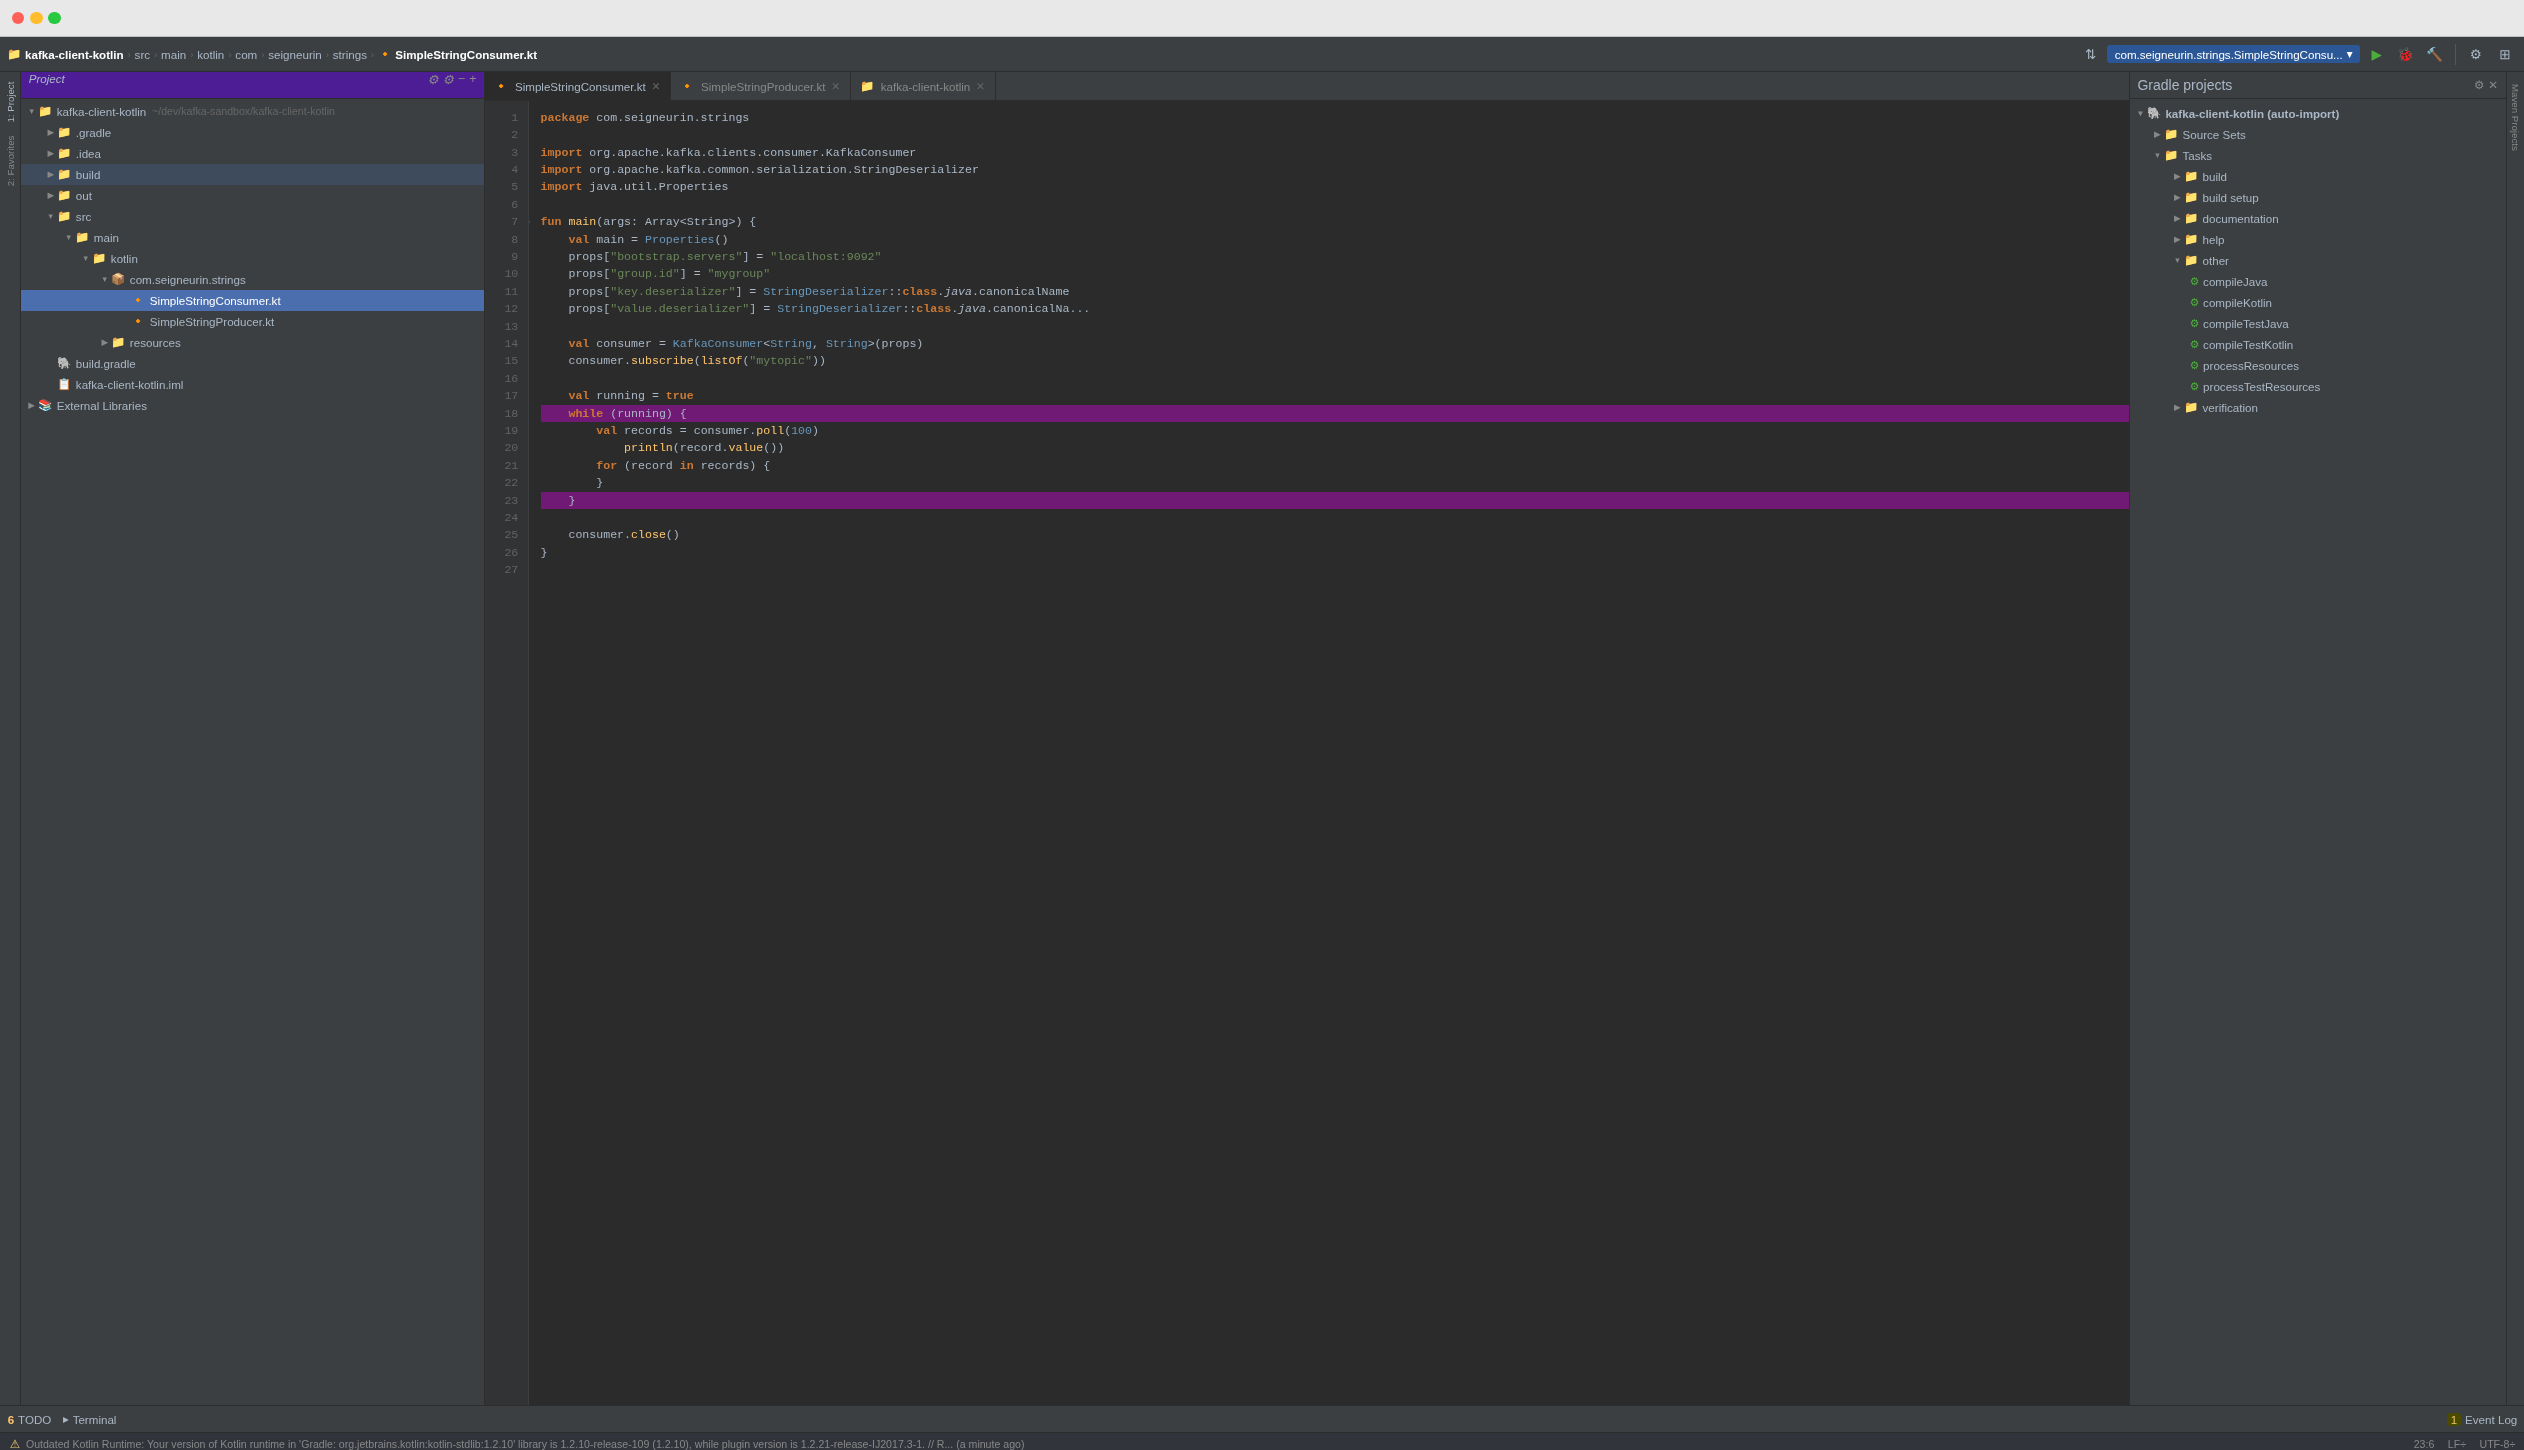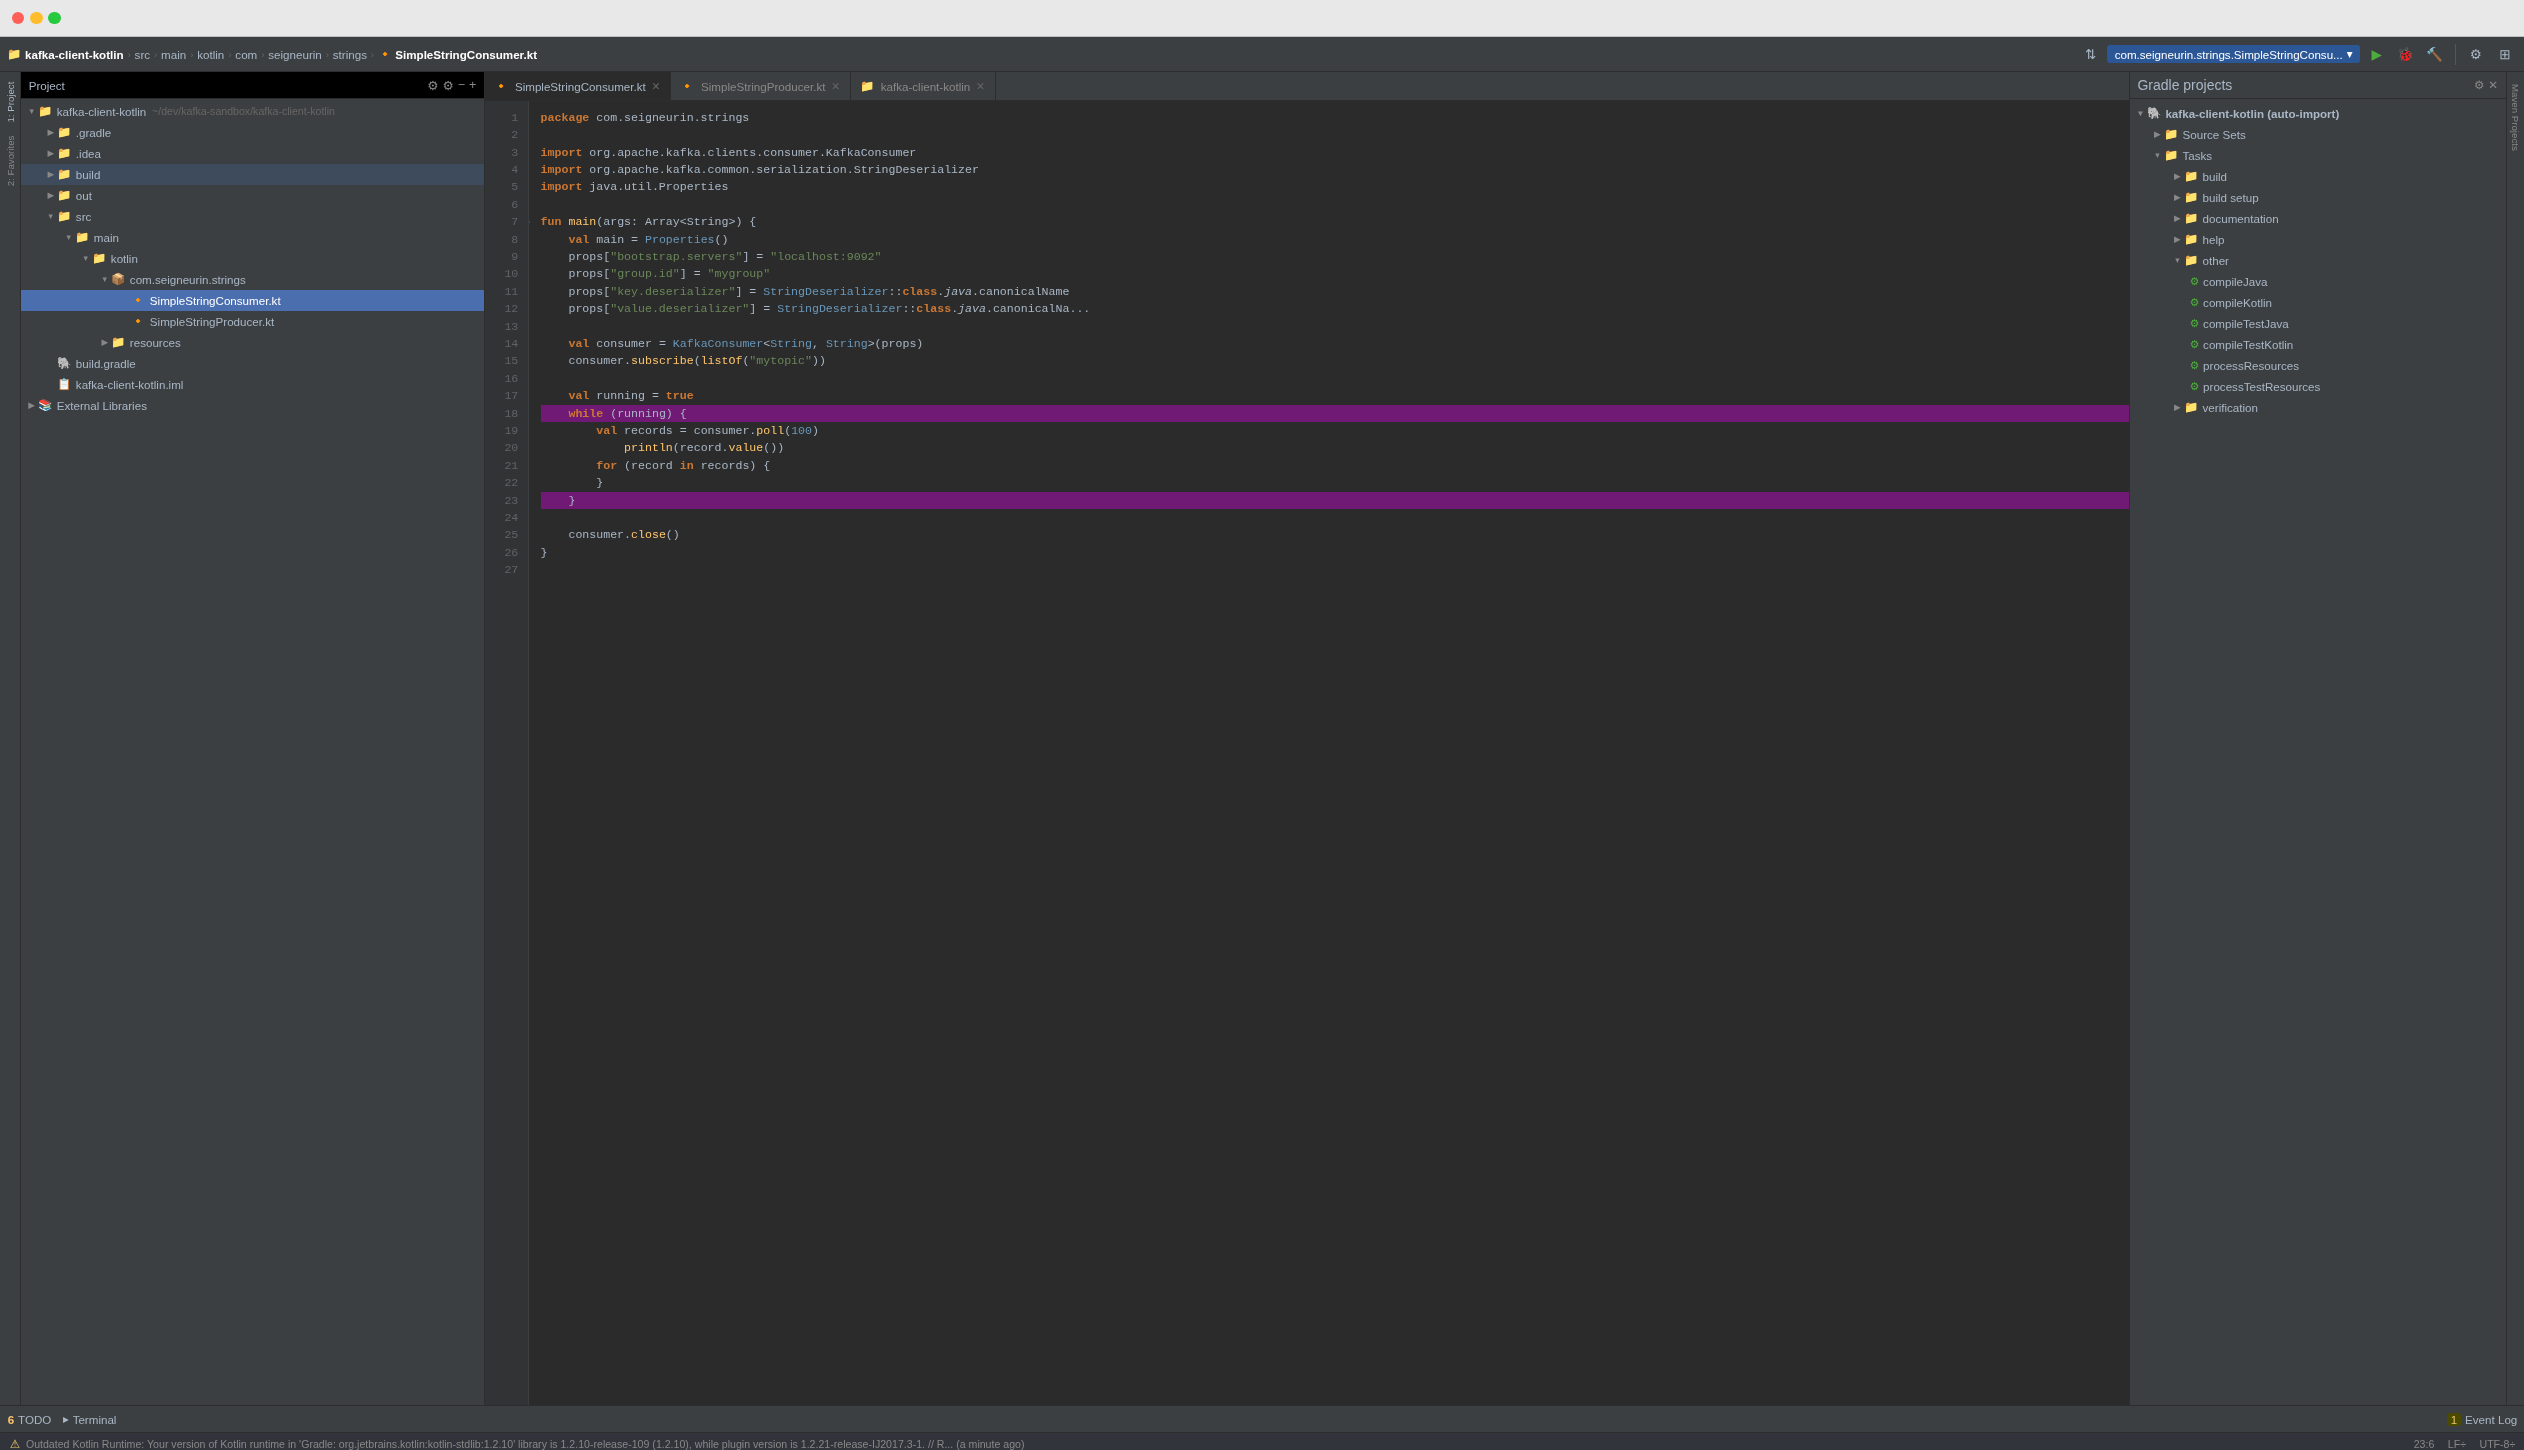--- a/index.html
+++ b/index.html
@@ -76,27 +76,27 @@
     
     .project-panel {
       width: 464px;
       background: #3c3f41;
       border-right: 1px solid #2d2d2d;
       display: flex;
       flex-direction: column;
     }
     .panel-header {
       height: 27px;
-      background: #000000;
+      background: #4c1d95;
       border-bottom: 1px solid #2d2d2d;
       display: flex;
-      align-items: center;
       padding: 0 7.7px;
       gap: 5.8px;
       justify-content: space-between;
+      font-style: italic;
     }
     .panel-title { color: #a9b7c6; font-size: 11.6px; font-weight: 500; }
     .panel-actions { display: flex; gap: 3.9px; }
     .panel-action-btn { color: #888; cursor: pointer; font-size: 12.6px; }
 
     
     .file-tree {
       flex: 1;
       overflow-y: auto;
       padding: 1.9px 0;

